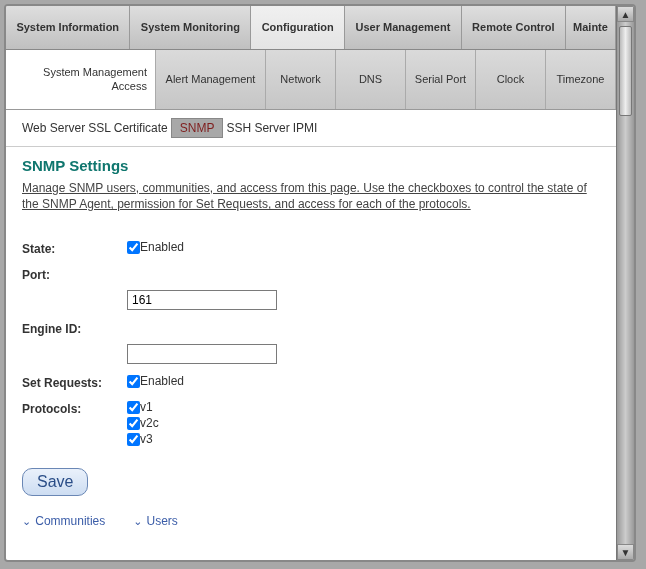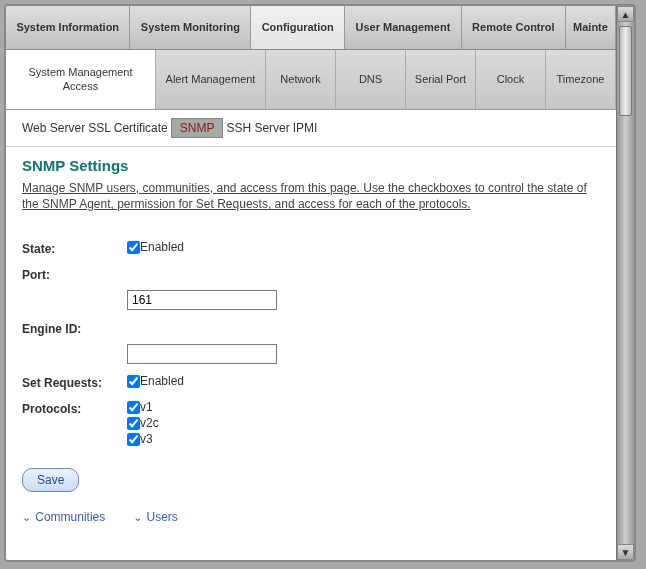--- a/index.html
+++ b/index.html
@@ -88,21 +88,21 @@
     display:flex; align-items:center; justify-content:center;
     text-align:center;
     font-size:11px;
     line-height:1.25;
     color:#333;
     padding: 4px 8px;
     cursor:pointer;
     background: linear-gradient(#dadada,#c6c6c6);
     min-width: 70px;
   }
-  .sub-tab:first-child { min-width: 110px; }
+  .sub-tab:first-child { min-width: 110px; text-align: right; }
   .sub-tab:nth-child(2){ min-width: 110px; }
   .sub-tab.active {
     background: #fff;
   }
 
   
   .tertiary-tabs {
     display:flex;
     gap: 3px;
     align-items:center;
@@ -168,21 +168,21 @@
   }
   .protocols-list .checkbox-wrap { margin-bottom:2px; }
 
   .save-btn {
     margin-top: 10px;
     padding: 4px 14px;
     border:1px solid #6a87b5;
     border-radius: 10px;
     background: linear-gradient(#eaf1fb,#cdddf2);
     color:#2a4d87;
-    font-size:12px;
+    font-size:16px;
     cursor:pointer;
   }
 
   .bottom-expanders {
     margin-top: 18px;
     display:flex;
     gap: 28px;
     font-size:12px;
     color:#3b5da8;
   }

